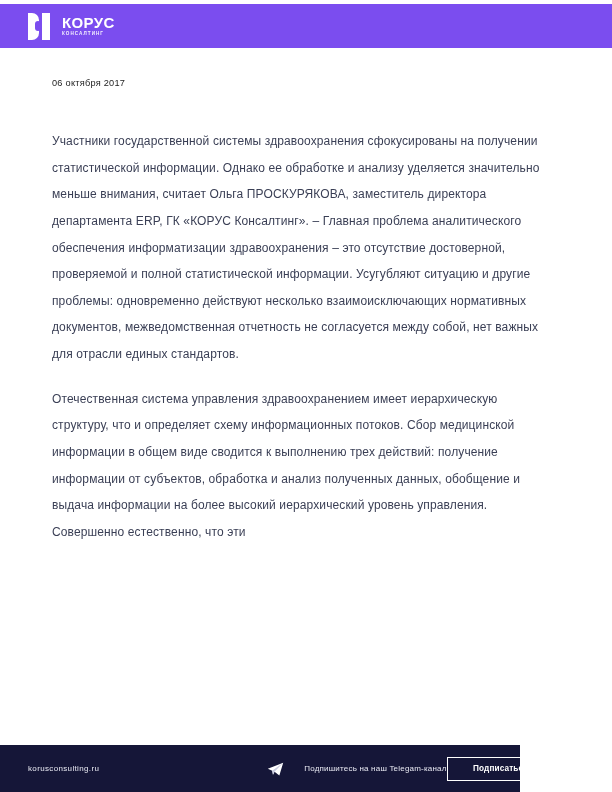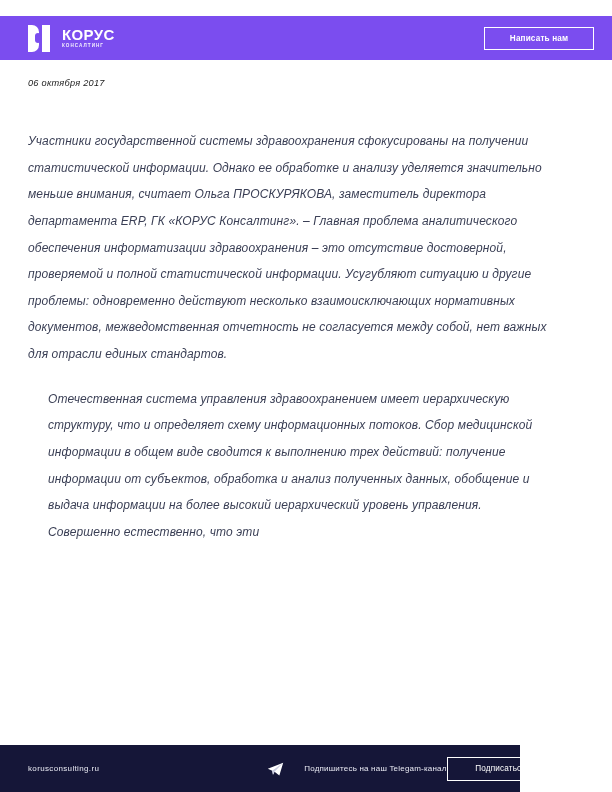--- a/index.html
+++ b/index.html
@@ -13,21 +13,21 @@
     height: 792px;
     background: #ffffff;
     font-family: "Liberation Sans", "DejaVu Sans", sans-serif;
     overflow: hidden;
     position: relative;
   }
 
   
   .site-header {
     position: absolute;
-    top: 16px; left: 0;
+    top: 4px; left: 0;
     width: 612px;
     height: 44px;
     background: #7b4def;
     display: flex;
     align-items: center;
     justify-content: space-between;
     padding: 0 18px 0 28px;
   }
   .logo {
     display: flex;
@@ -94,23 +94,22 @@
     letter-spacing: 0.15px;
     cursor: pointer;
   }
 
   
   .article {
     position: absolute;
     top: 44px; left: 0;
     width: 612px;
     height: 701px;
-    padding: 34px 60px 0 28px;
+    padding: 34px 60px 0 52px;
     overflow: hidden;
-    font-style: italic;
   }
   .article-date {
     color: #1c1c1c;
     font-size: 9.2px;
     letter-spacing: 0.25px;
     margin: 0 0 40px 0;
   }
   .article-title {
     color: #111111;
     font-size: 21.5px;
@@ -120,21 +119,21 @@
     line-height: 1.15;
   }
   .article-body p {
     color: #3a3f55;
     font-size: 12px;
     line-height: 2.22;
     letter-spacing: 0.12px;
     margin: 0 0 18px 0;
     text-align: left;
   }
-  .article-body p:last-child { margin-bottom: 0; margin-left: 20px; }
+  .article-body p:last-child { margin-bottom: 0; }
 
   
   .site-footer {
     position: absolute;
     left: 0; bottom: 0;
     width: 520px;
     height: 47px;
     background: #151638;
     display: flex;
     align-items: center;
@@ -171,21 +170,21 @@
     align-items: center;
     justify-content: center;
     min-width: 108px;
     height: 24px;
     padding: 0 12px;
     border: 1px solid #ffffff;
     background: transparent;
     color: #ffffff;
     font-family: inherit;
     font-size: 8.2px;
-    font-weight: normal;
+    font-weight: bold;
     letter-spacing: 0.15px;
     cursor: pointer;
   }
 </style>
 </head>
 <body>
 
 <header class="site-header">
 
   <a class="logo" href="#">
@@ -193,21 +192,20 @@
       <span class="bar-left"></span>
       <span class="notch"></span>
       <span class="bar-right"></span>
     </span>
     <span class="logo-text">
       <span class="logo-title">КОРУС</span>
       <span class="logo-sub">КОНСАЛТИНГ</span>
     </span>
   </a>
 
-  <button class="header-cta" type="button">Написать нам</button>
 </header>
 
 <main class="article">
 
   <div class="article-date">06 октября 2017</div>
 
 
   <div class="article-body">
     <p>Участники государственной системы здравоохранения сфокусированы на получении статистической информации. Однако ее обработке и анализу уделяется значительно меньше внимания, считает Ольга ПРОСКУРЯКОВА, заместитель директора департамента ERP, ГК «КОРУС Консалтинг». – Главная проблема аналитического обеспечения информатизации здравоохранения – это отсутствие достоверной, проверяемой и полной статистической информации. Усугубляют ситуацию и другие проблемы: одновременно действуют несколько взаимоисключающих нормативных документов, межведомственная отчетность не согласуется между собой, нет важных для отрасли единых стандартов.</p>
     <p>Отечественная система управления здравоохранением имеет иерархическую структуру, что и определяет схему информационных потоков. Сбор медицинской информации в общем виде сводится к выполнению трех действий: получение информации от субъектов, обработка и анализ полученных данных, обобщение и выдача информации на более высокий иерархический уровень управления. Совершенно естественно, что эти</p>

